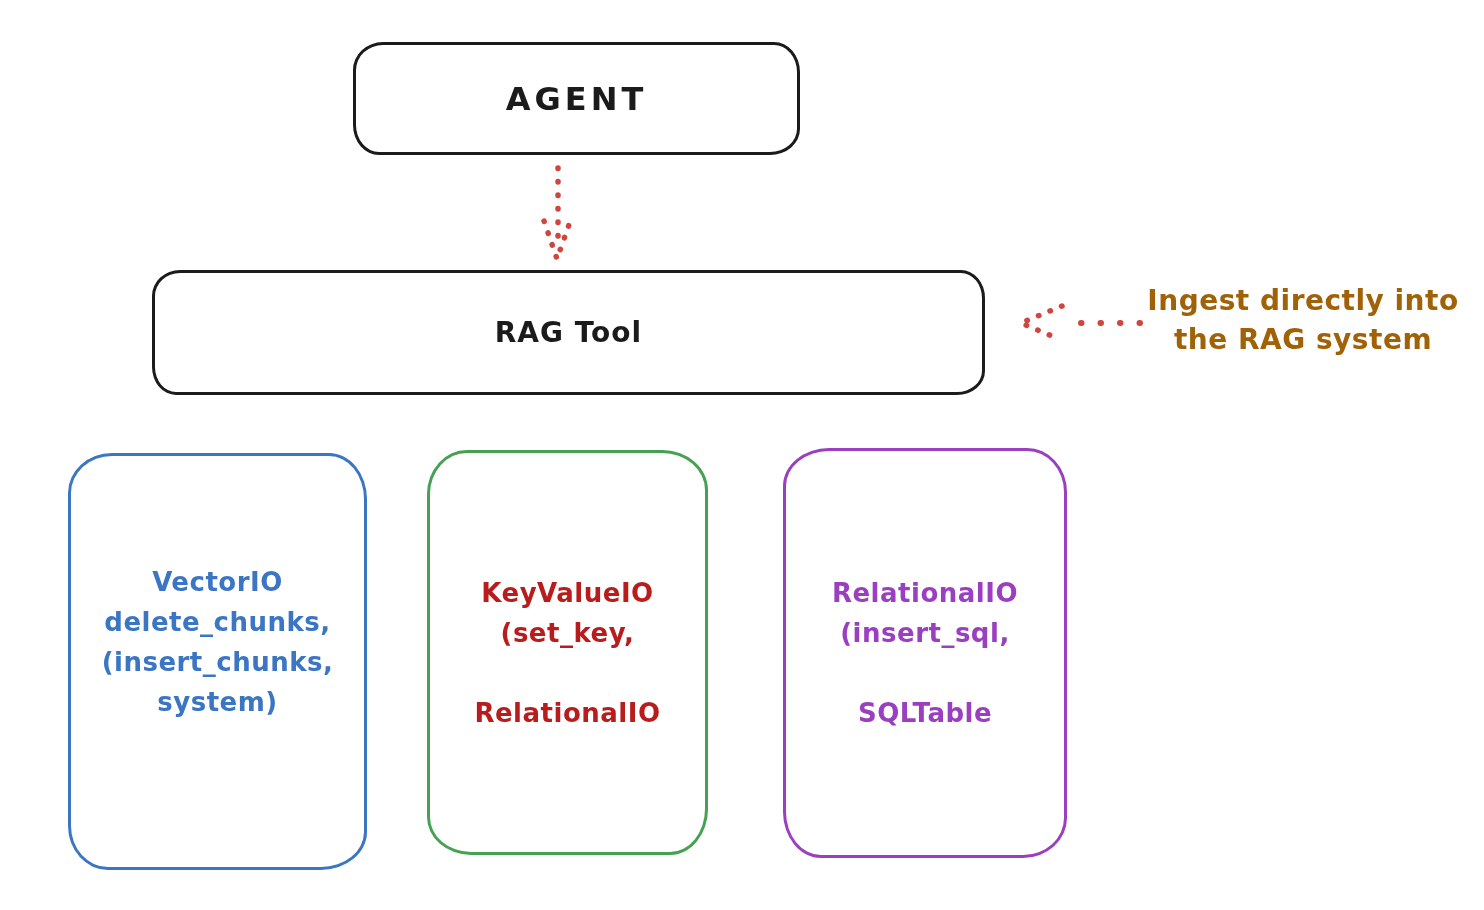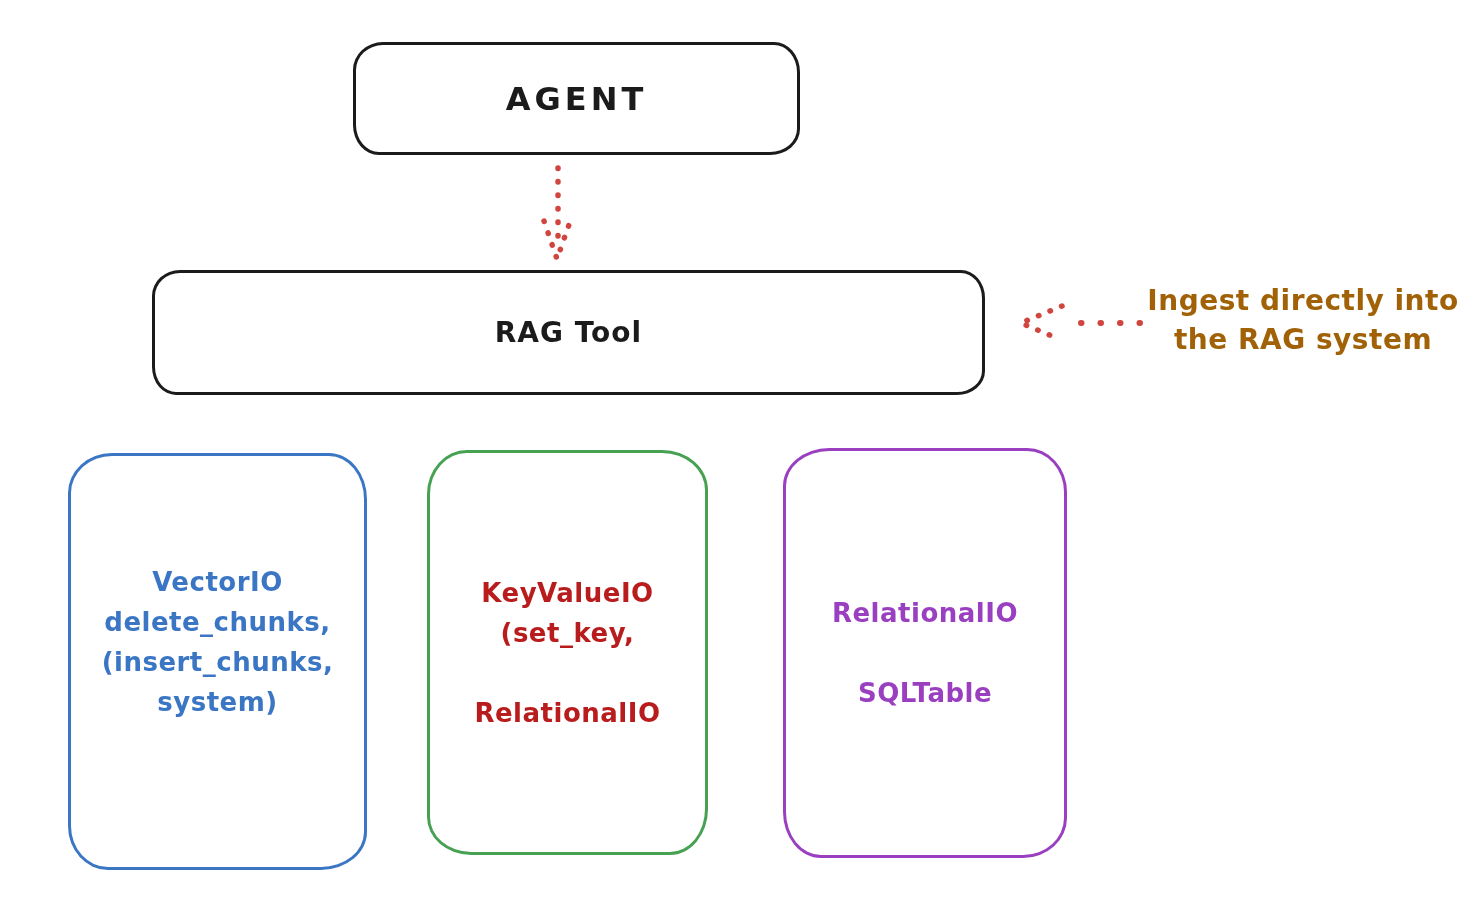--- a/index.html
+++ b/index.html
@@ -120,17 +120,18 @@
 
   <div class="subnode subnode-keyvalue">
     <div>KeyValueIO</div>
     <div>(set_key,</div>
     <div class="gap"></div>
     <div>RelationalIO</div>
   </div>
 
   <div class="subnode subnode-relational">
     <div>RelationalIO</div>
+    <div>(insert_sql,</div>
     <div class="gap"></div>
     <div>SQLTable</div>
   </div>
 
 </div>
 
 </body></html>

